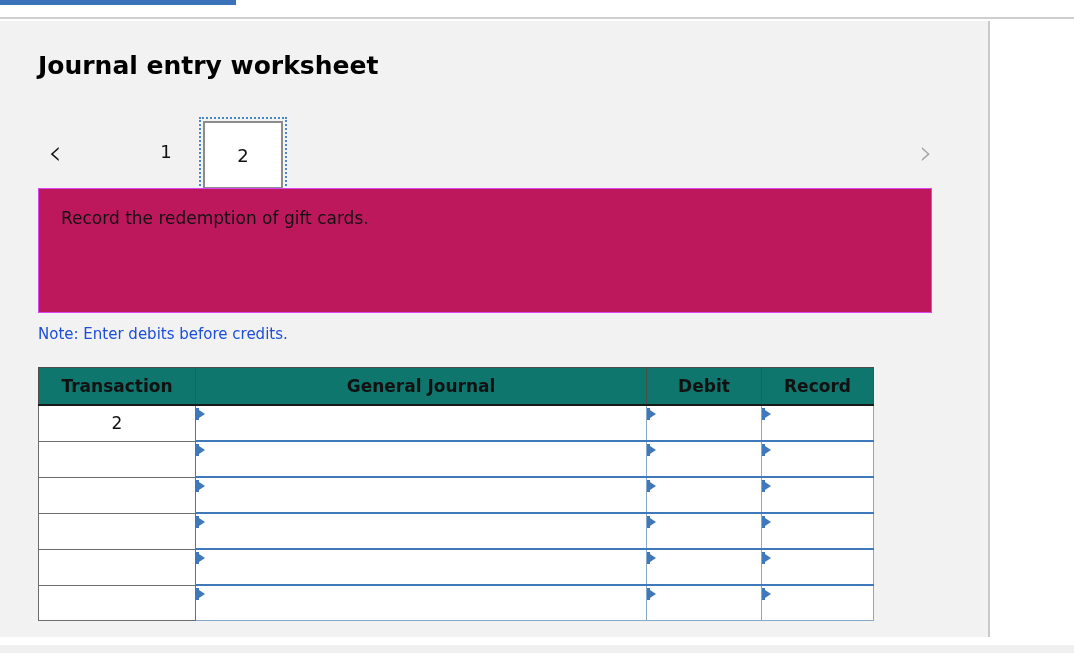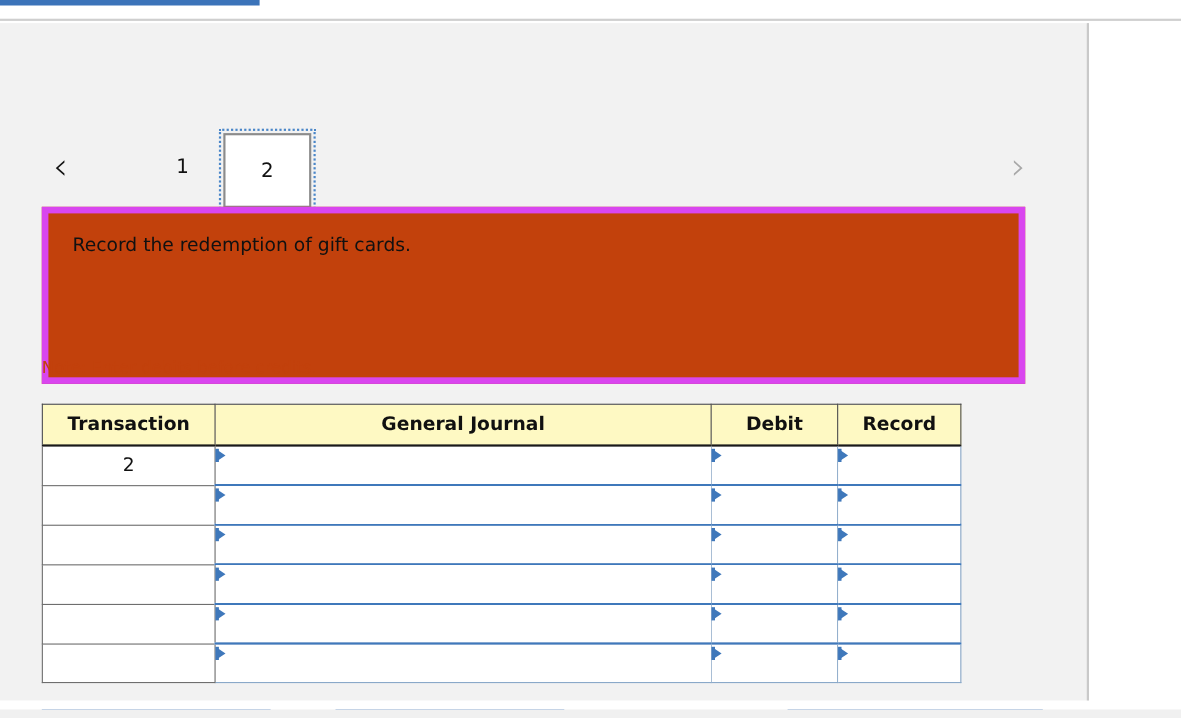--- a/index.html
+++ b/index.html
@@ -111,53 +111,53 @@
     outline-offset: 2px;
     box-sizing: border-box;
   }
 
   
   .desc-box {
     position: absolute;
     left: 38px;
     top: 167px;
     width: 894px;
-    height: 161px;
-    background: #c2410c;
-    border: 6px solid #d946ef;
+    height: 125px;
+    background: #be185d;
+    border: 1px solid #d946ef;
     box-sizing: border-box;
   }
   .desc-text {
     position: absolute;
     left: 22px;
     top: 19px;
     font-size: 17px;
     color: #111111;
   }
 
   
   .note {
     position: absolute;
     left: 38px;
     top: 304px;
     font-size: 15px;
-    color: #c2410c;
+    color: #1d4ed8;
   }
 
   
   .jtable {
     position: absolute;
     left: 38px;
     top: 346px;
     width: 831px;
     border-collapse: collapse;
     table-layout: fixed;
   }
   .jtable th {
-    background: #fef9c3;
+    background: #0f766e;
     border: 1px solid #4d4d4d;
     border-bottom: 2px solid #1a1a1a;
     height: 36px;
     font-size: 17px;
     font-weight: bold;
     color: #111111;
     text-align: center;
     padding: 0;
   }
   .col-trans { width: 156px; }
@@ -245,20 +245,21 @@
   }
 </style>
 </head>
 <body>
 
 <div class="top-blue-bar"></div>
 <div class="top-divider"></div>
 
 <div class="panel">
 
+  <div class="worksheet-title">Journal entry worksheet</div>
 
   <div class="pager">
     <div class="chev chev-prev">‹</div>
     <div class="page-num n1">1</div>
     <div class="page-num n2">2</div>
     <div class="chev chev-next">›</div>
   </div>
 
   <div class="desc-box">
     <div class="desc-text">Record the redemption of gift cards.</div>

